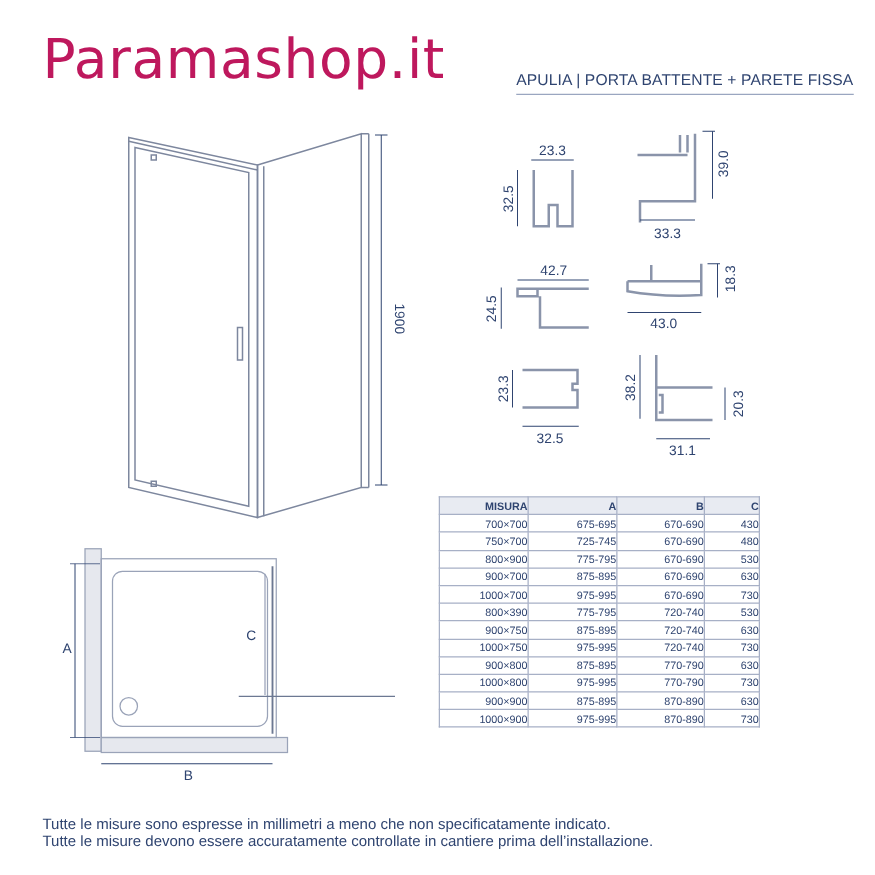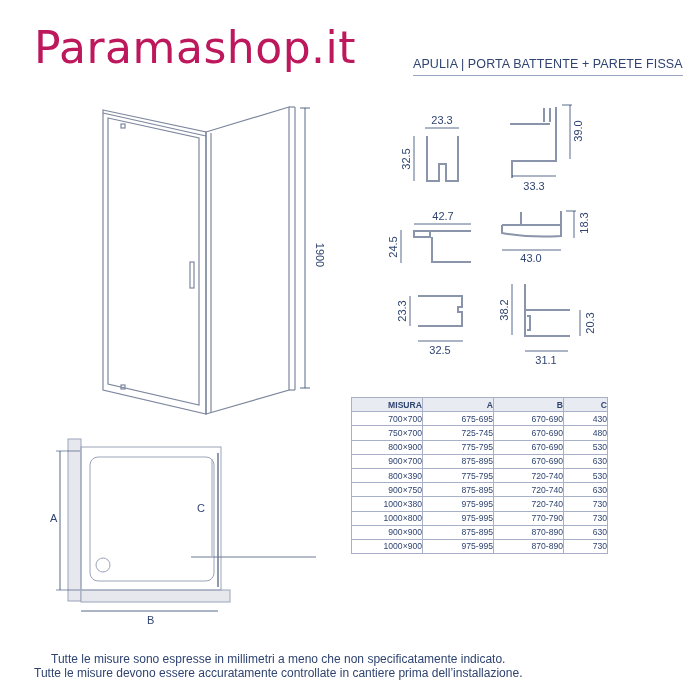--- a/index.html
+++ b/index.html
@@ -5,21 +5,21 @@
   html,body{margin:0;padding:0;background:#fff;}
   body{width:700px;height:700px;position:relative;overflow:hidden;font-family:"Liberation Sans",sans-serif;color:#2e4068;}
   .brand{position:absolute;left:34px;top:22px;font-size:44px;font-weight:normal;color:#be185d;letter-spacing:0.5px;font-family:"DejaVu Sans",sans-serif;}
   .subtitle{position:absolute;left:413px;top:57px;font-size:12.5px;color:#2f4470;border-bottom:1px solid #9aa6c0;padding-bottom:4px;letter-spacing:0.1px;}
   svg{position:absolute;left:0;top:0;}
   .dim{font-family:"Liberation Sans",sans-serif;font-size:11px;fill:#2f4470;}
   table{position:absolute;left:351px;top:397px;border-collapse:collapse;font-size:8.6px;color:#2f4470;}
   th,td{border:1px solid #a7b0c6;height:13.2px;padding:0 0 0 3px;text-align:right;line-height:12px;}
   th{background:#e8ebf2;font-weight:bold;}
   .c0{width:67px}.c1{width:67px}.c2{width:66px}.c3{width:40px}
-  .notes{position:absolute;left:34px;top:652px;font-size:12px;color:#2f4470;line-height:14px;text-align:center;}
+  .notes{position:absolute;left:34px;top:652px;font-size:12px;color:#2f4470;line-height:14px;}
 </style>
 </head>
 <body>
 
 <div class="brand">Paramashop.it</div>
 <div class="subtitle">APULIA | PORTA BATTENTE + PARETE FISSA</div>
 
 <svg width="700" height="700">
 
   <g fill="none" stroke="#7d879e" stroke-width="1.2">
@@ -143,36 +143,48 @@
         <td>670-690</td>
         <td>530</td>
       </tr>
       <tr>
         <td>900×700</td>
         <td>875-895</td>
         <td>670-690</td>
         <td>630</td>
       </tr>
       <tr>
+        <td>1000×700</td>
+        <td>975-995</td>
+        <td>670-690</td>
+        <td>730</td>
+      </tr>
+      <tr>
         <td>800×390</td>
         <td>775-795</td>
         <td>720-740</td>
         <td>530</td>
       </tr>
       <tr>
         <td>900×750</td>
         <td>875-895</td>
         <td>720-740</td>
         <td>630</td>
       </tr>
       <tr>
-        <td>1000×380</td>
+        <td>1000×750</td>
         <td>975-995</td>
         <td>720-740</td>
         <td>730</td>
+      </tr>
+      <tr>
+        <td>900×800</td>
+        <td>875-895</td>
+        <td>770-790</td>
+        <td>630</td>
       </tr>
       <tr>
         <td>1000×800</td>
         <td>975-995</td>
         <td>770-790</td>
         <td>730</td>
       </tr>
       <tr>
         <td>900×900</td>
         <td>875-895</td>

